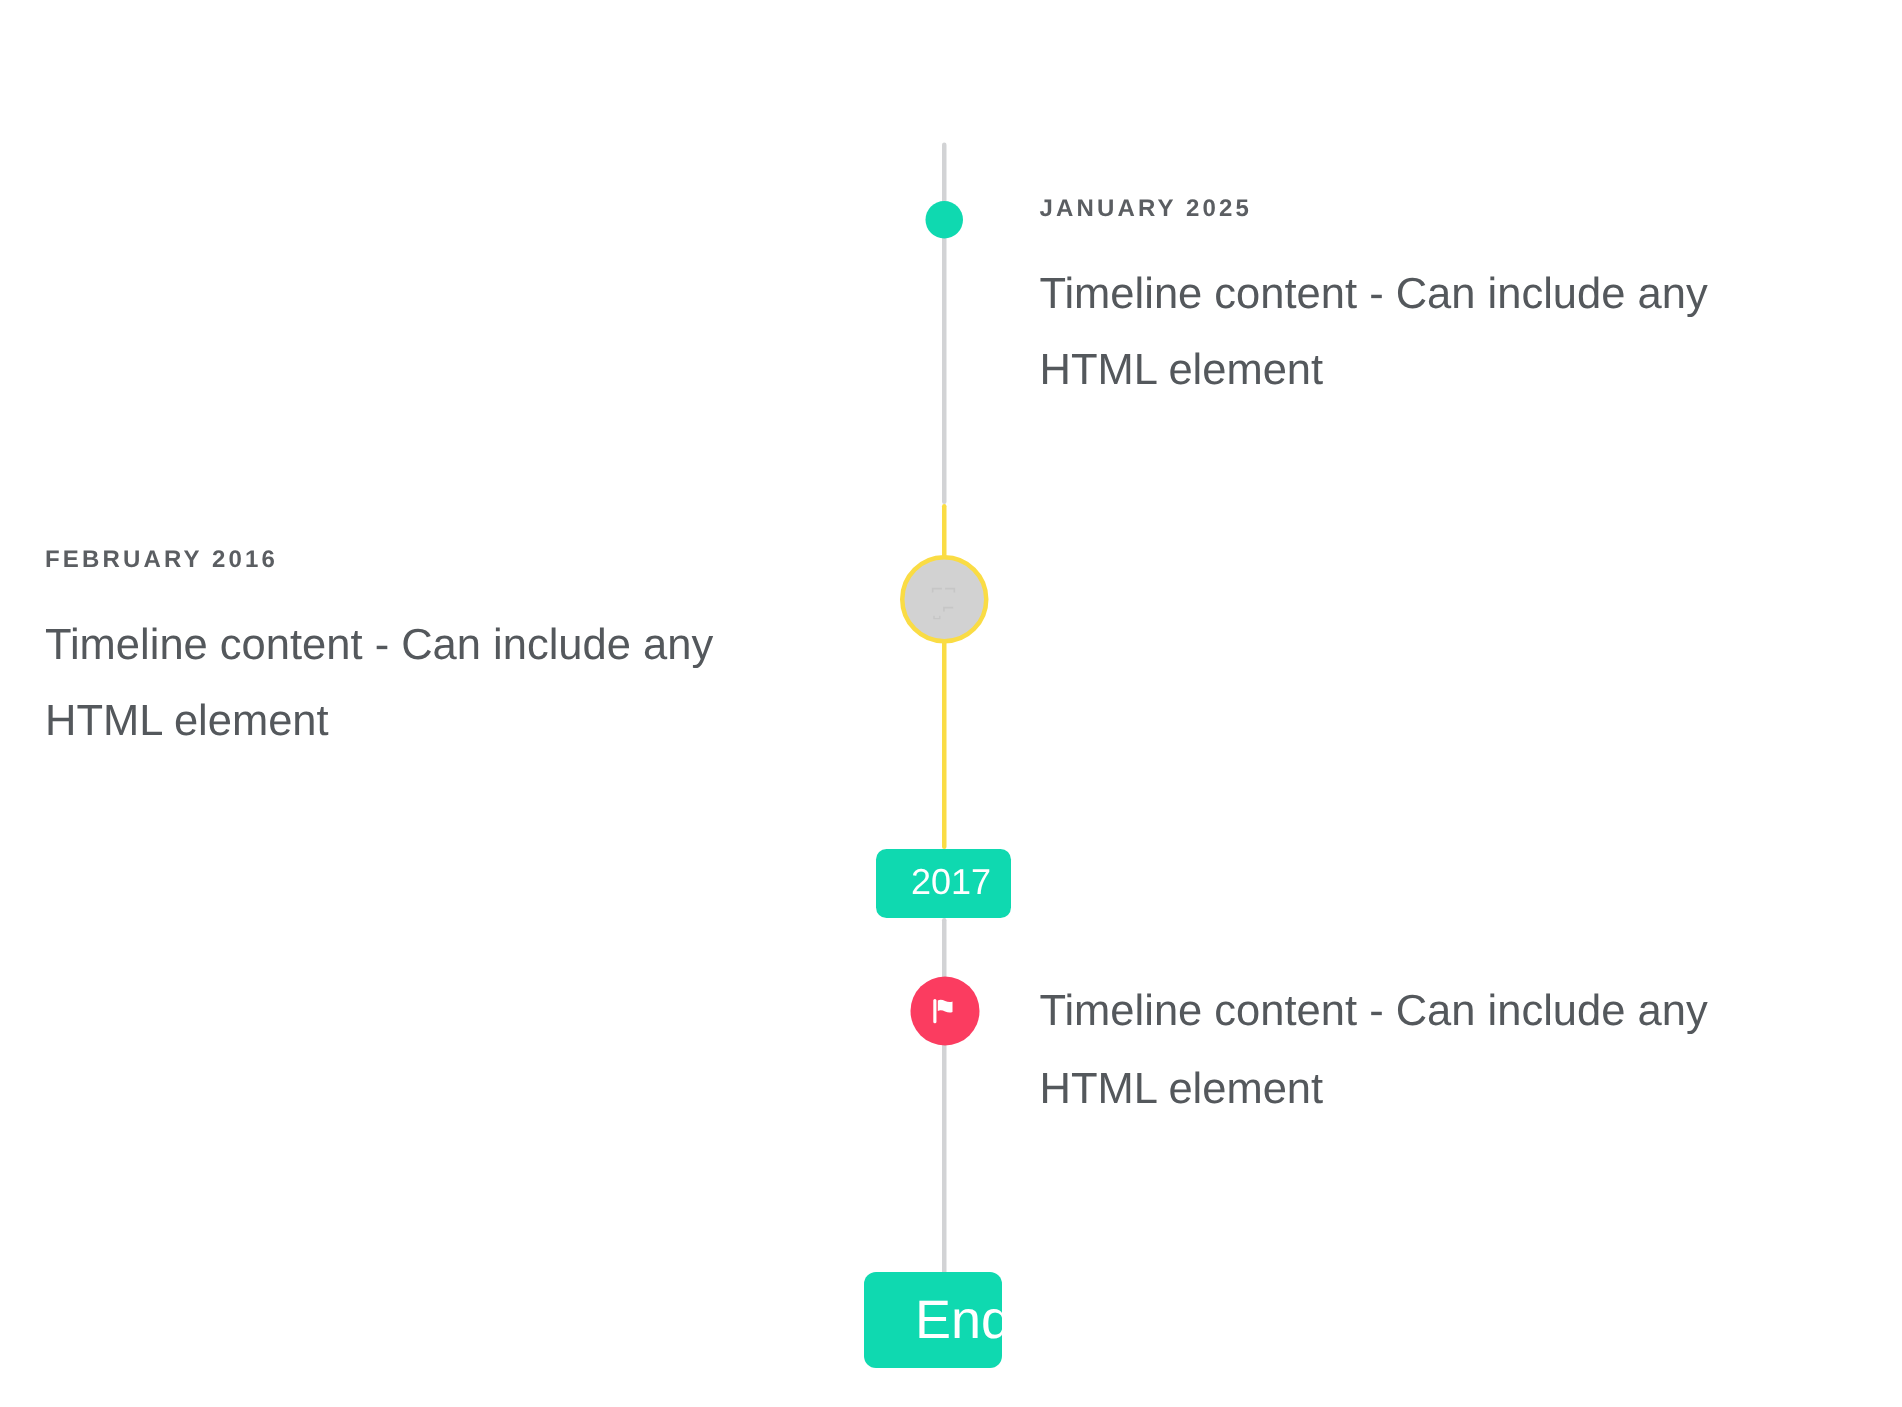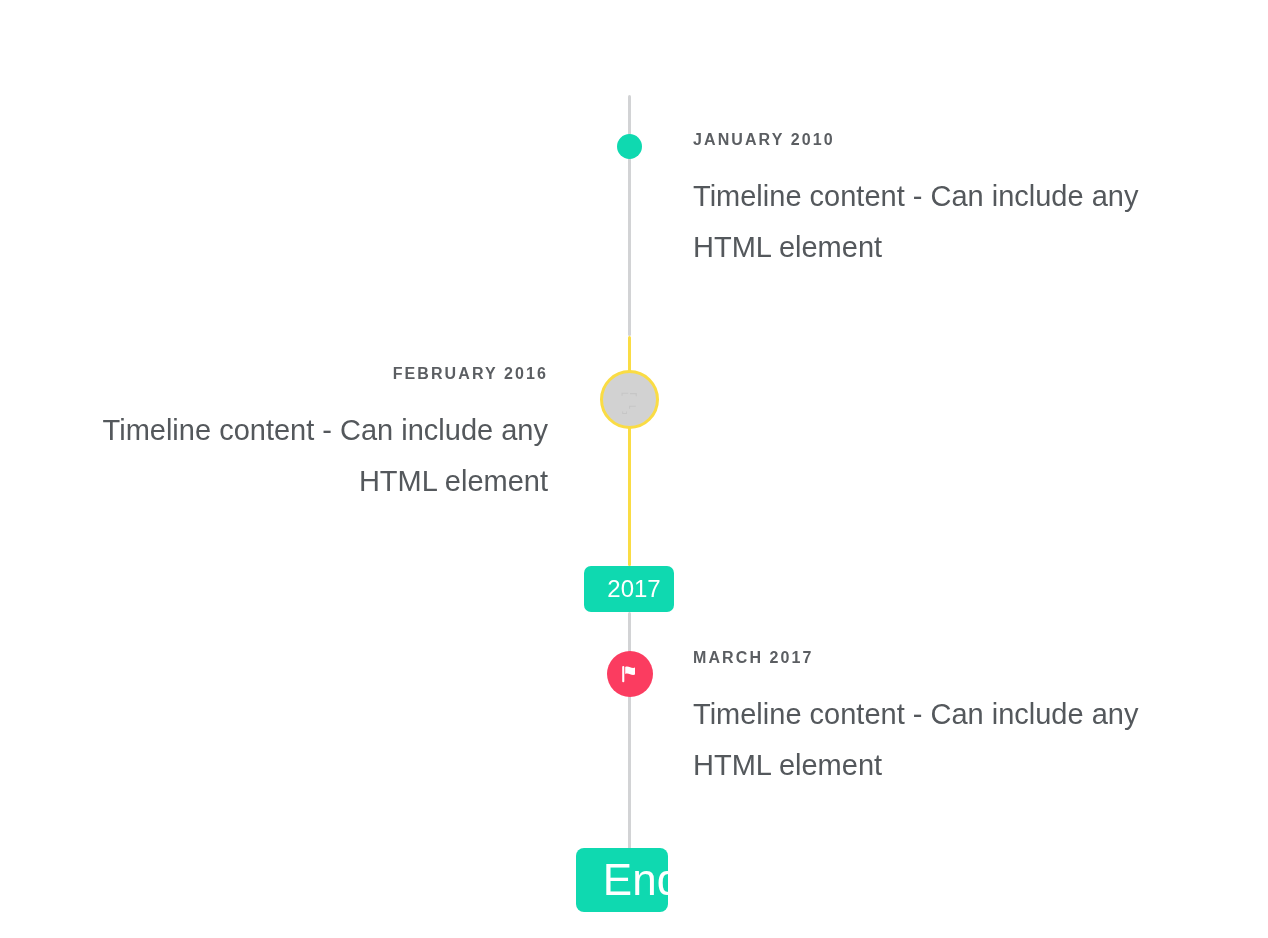--- a/index.html
+++ b/index.html
@@ -60,21 +60,21 @@
     top: 30px;
     width: 120px;
     height: 65px;
     font-size: 34px;
   }
   .cap-end {
     left: 576px;
     top: 848px;
     width: 92px;
     height: 64px;
-    font-size: 44px;
+    font-size: 36px;
     padding-left: 40px;
   }
   .cap-mid {
     left: 584px;
     top: 566px;
     width: 90px;
     height: 46px;
     font-size: 24px;
     border-radius: 7px;
     padding-left: 10px;
@@ -126,23 +126,23 @@
   
   .entry {
     position: absolute;
   }
   .entry-right {
     left: 693px;
     width: 530px;
     text-align: left;
   }
   .entry-left {
-    left: 18px;
+    left: 30px;
     width: 530px;
-    text-align: right;
+    text-align: left;
   }
   .entry-jan { top: 131px; }
   .entry-feb { top: 365px; }
   .entry-mar { top: 649px; }
 
   .entry-date {
     font-size: 16px;
     font-weight: bold;
     letter-spacing: 2.1px;
     color: #5b5e62;
@@ -162,21 +162,21 @@
 
 <div class="timeline">
 
   <div class="spine spine-gray-top"></div>
   <div class="spine spine-yellow"></div>
   <div class="spine spine-gray-mid"></div>
 
 
   <div class="marker marker-dot"></div>
   <div class="entry entry-right entry-jan">
-    <div class="entry-date">JANUARY 2010</div>
+    <div class="entry-date">JANUARY 2025</div>
     <div class="entry-body">Timeline content - Can include any HTML element</div>
   </div>
 
   <div class="marker marker-img">
     <span class="broken-img-glyph">⌐¬
 ˽⌐</span>
   </div>
   <div class="entry entry-left entry-feb">
     <div class="entry-date">FEBRUARY 2016</div>
     <div class="entry-body">Timeline content - Can include any HTML element</div>
@@ -184,19 +184,18 @@
 
   <div class="cap cap-mid">2017</div>
 
   <div class="marker marker-flag">
     <svg class="flag-svg" width="24" height="24" viewBox="0 0 24 24" aria-hidden="true">
       <rect x="4.2" y="4.0" width="2.1" height="16.2" rx="1" fill="#ffffff"></rect>
       <path d="M7.2 5.0 C10.4 3.0 13.6 7.4 17.0 5.6 L17.0 12.6 C13.6 14.4 10.4 10.0 7.2 12.0 Z" fill="#ffffff"></path>
     </svg>
   </div>
   <div class="entry entry-right entry-mar">
-    <div class="entry-date">MARCH 2017</div>
     <div class="entry-body">Timeline content - Can include any HTML element</div>
   </div>
 
   <div class="cap cap-end">End</div>
 
 </div>
 
 </body></html>

